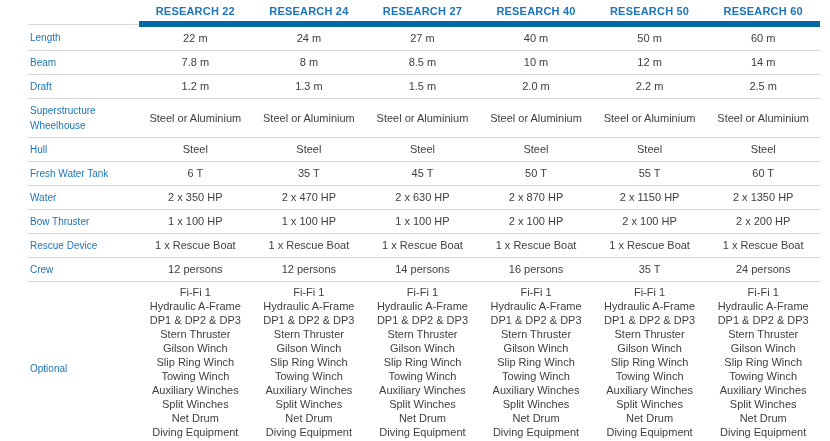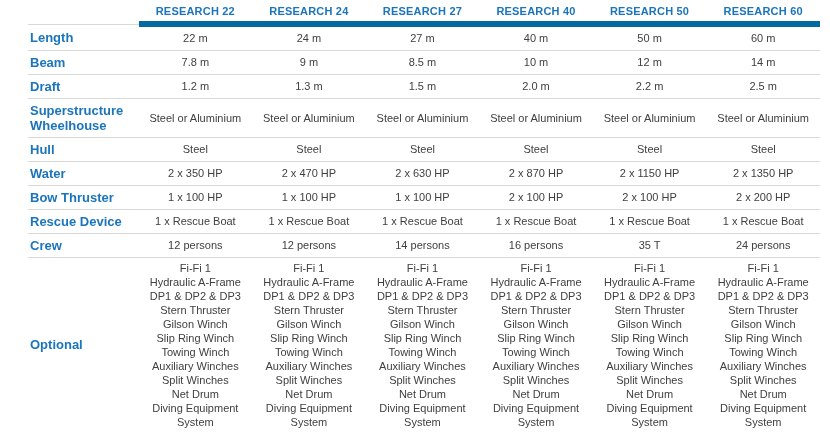--- a/index.html
+++ b/index.html
@@ -26,22 +26,22 @@
     text-align: center;
     padding: 5px 2px 4px 2px;
     border-bottom: 6px solid #0369a1;
     letter-spacing: 0.2px;
   }
   th.corner-cell {
     border-bottom: 1px solid #d9d9d9;
   }
   td.row-label {
     color: #1b75bb;
-    font-size: 13px;
-    font-weight: bold;
+    font-size: 10px;
+    font-weight: normal;
     text-align: left;
     vertical-align: middle;
     padding: 4px 2px;
     border-bottom: 1px solid #d9d9d9;
     white-space: pre-line;
     line-height: 15px;
   }
   td.cell-value {
     color: #404040;
     font-size: 11px;
@@ -91,21 +91,21 @@
         <td class="cell-value">22 m</td>
         <td class="cell-value">24 m</td>
         <td class="cell-value">27 m</td>
         <td class="cell-value">40 m</td>
         <td class="cell-value">50 m</td>
         <td class="cell-value">60 m</td>
       </tr>
       <tr>
         <td class="row-label">Beam</td>
         <td class="cell-value">7.8 m</td>
-        <td class="cell-value">9 m</td>
+        <td class="cell-value">8 m</td>
         <td class="cell-value">8.5 m</td>
         <td class="cell-value">10 m</td>
         <td class="cell-value">12 m</td>
         <td class="cell-value">14 m</td>
       </tr>
       <tr>
         <td class="row-label">Draft</td>
         <td class="cell-value">1.2 m</td>
         <td class="cell-value">1.3 m</td>
         <td class="cell-value">1.5 m</td>
@@ -126,20 +126,29 @@
       <tr>
         <td class="row-label">Hull</td>
         <td class="cell-value">Steel</td>
         <td class="cell-value">Steel</td>
         <td class="cell-value">Steel</td>
         <td class="cell-value">Steel</td>
         <td class="cell-value">Steel</td>
         <td class="cell-value">Steel</td>
       </tr>
       <tr>
+        <td class="row-label">Fresh Water Tank</td>
+        <td class="cell-value">6 T</td>
+        <td class="cell-value">35 T</td>
+        <td class="cell-value">45 T</td>
+        <td class="cell-value">50 T</td>
+        <td class="cell-value">55 T</td>
+        <td class="cell-value">60 T</td>
+      </tr>
+      <tr>
         <td class="row-label">Water</td>
         <td class="cell-value">2 x 350 HP</td>
         <td class="cell-value">2 x 470 HP</td>
         <td class="cell-value">2 x 630 HP</td>
         <td class="cell-value">2 x 870 HP</td>
         <td class="cell-value">2 x 1150 HP</td>
         <td class="cell-value">2 x 1350 HP</td>
       </tr>
       <tr>
         <td class="row-label">Bow Thruster</td>

